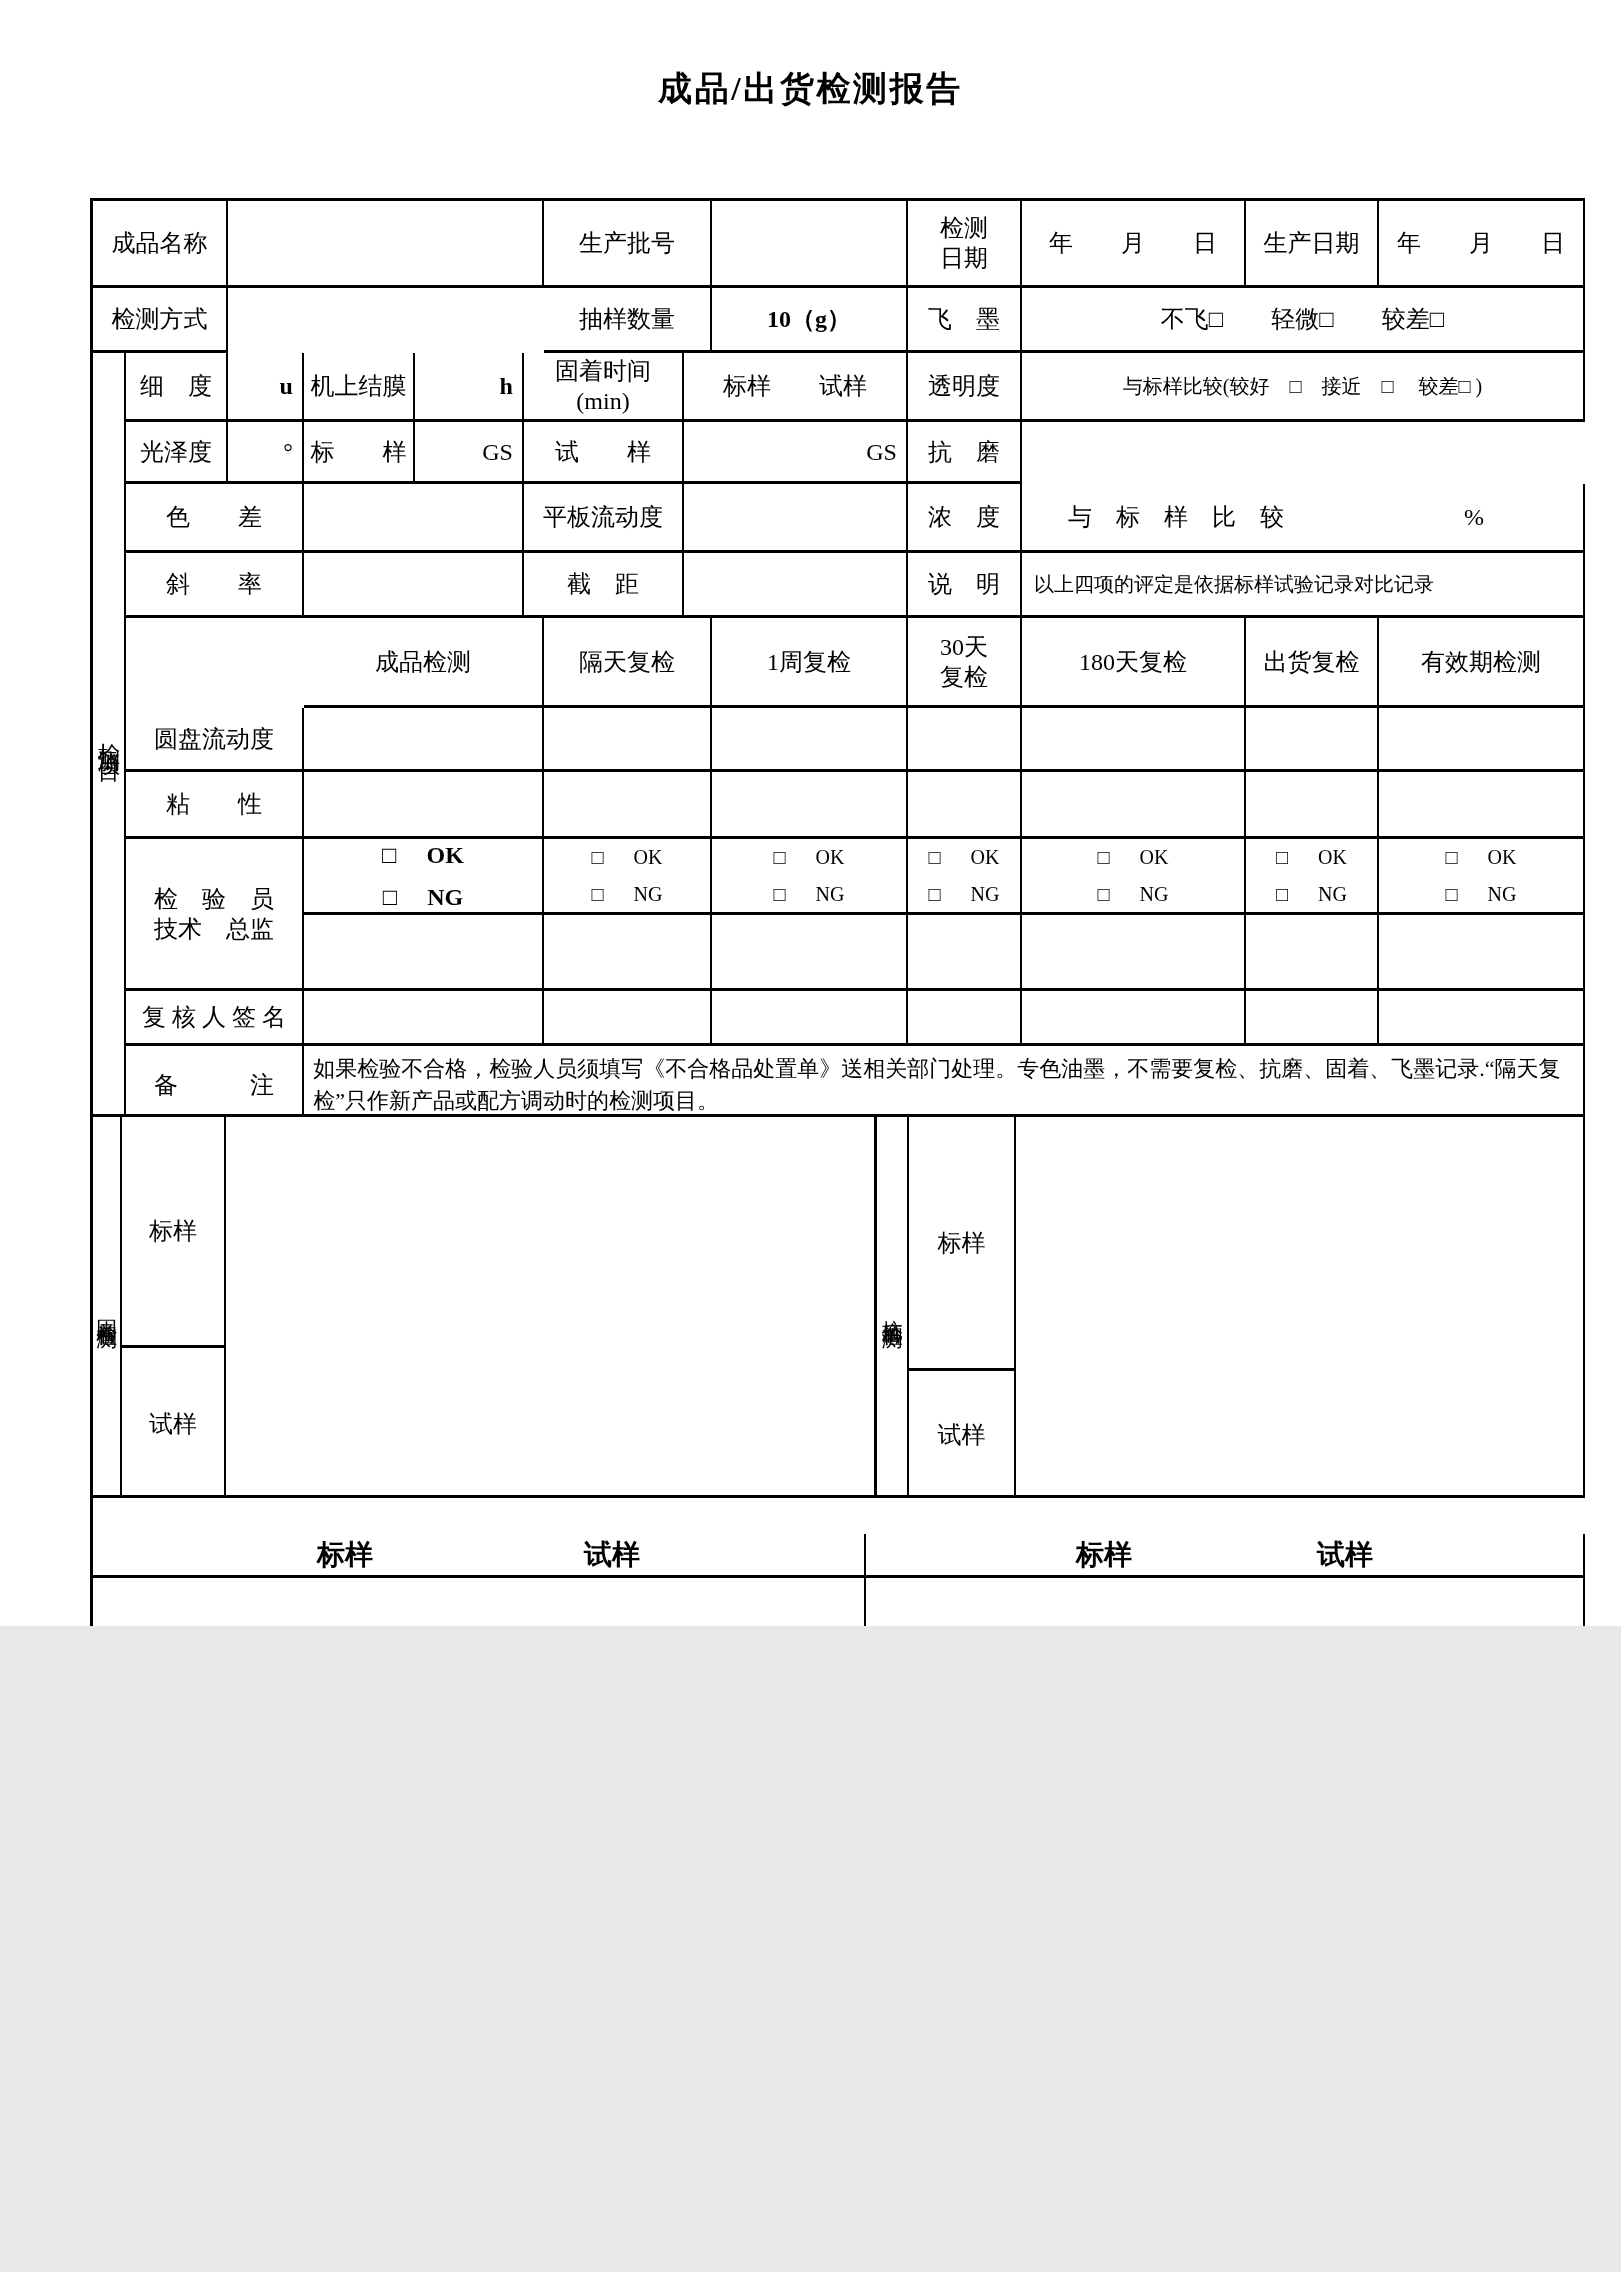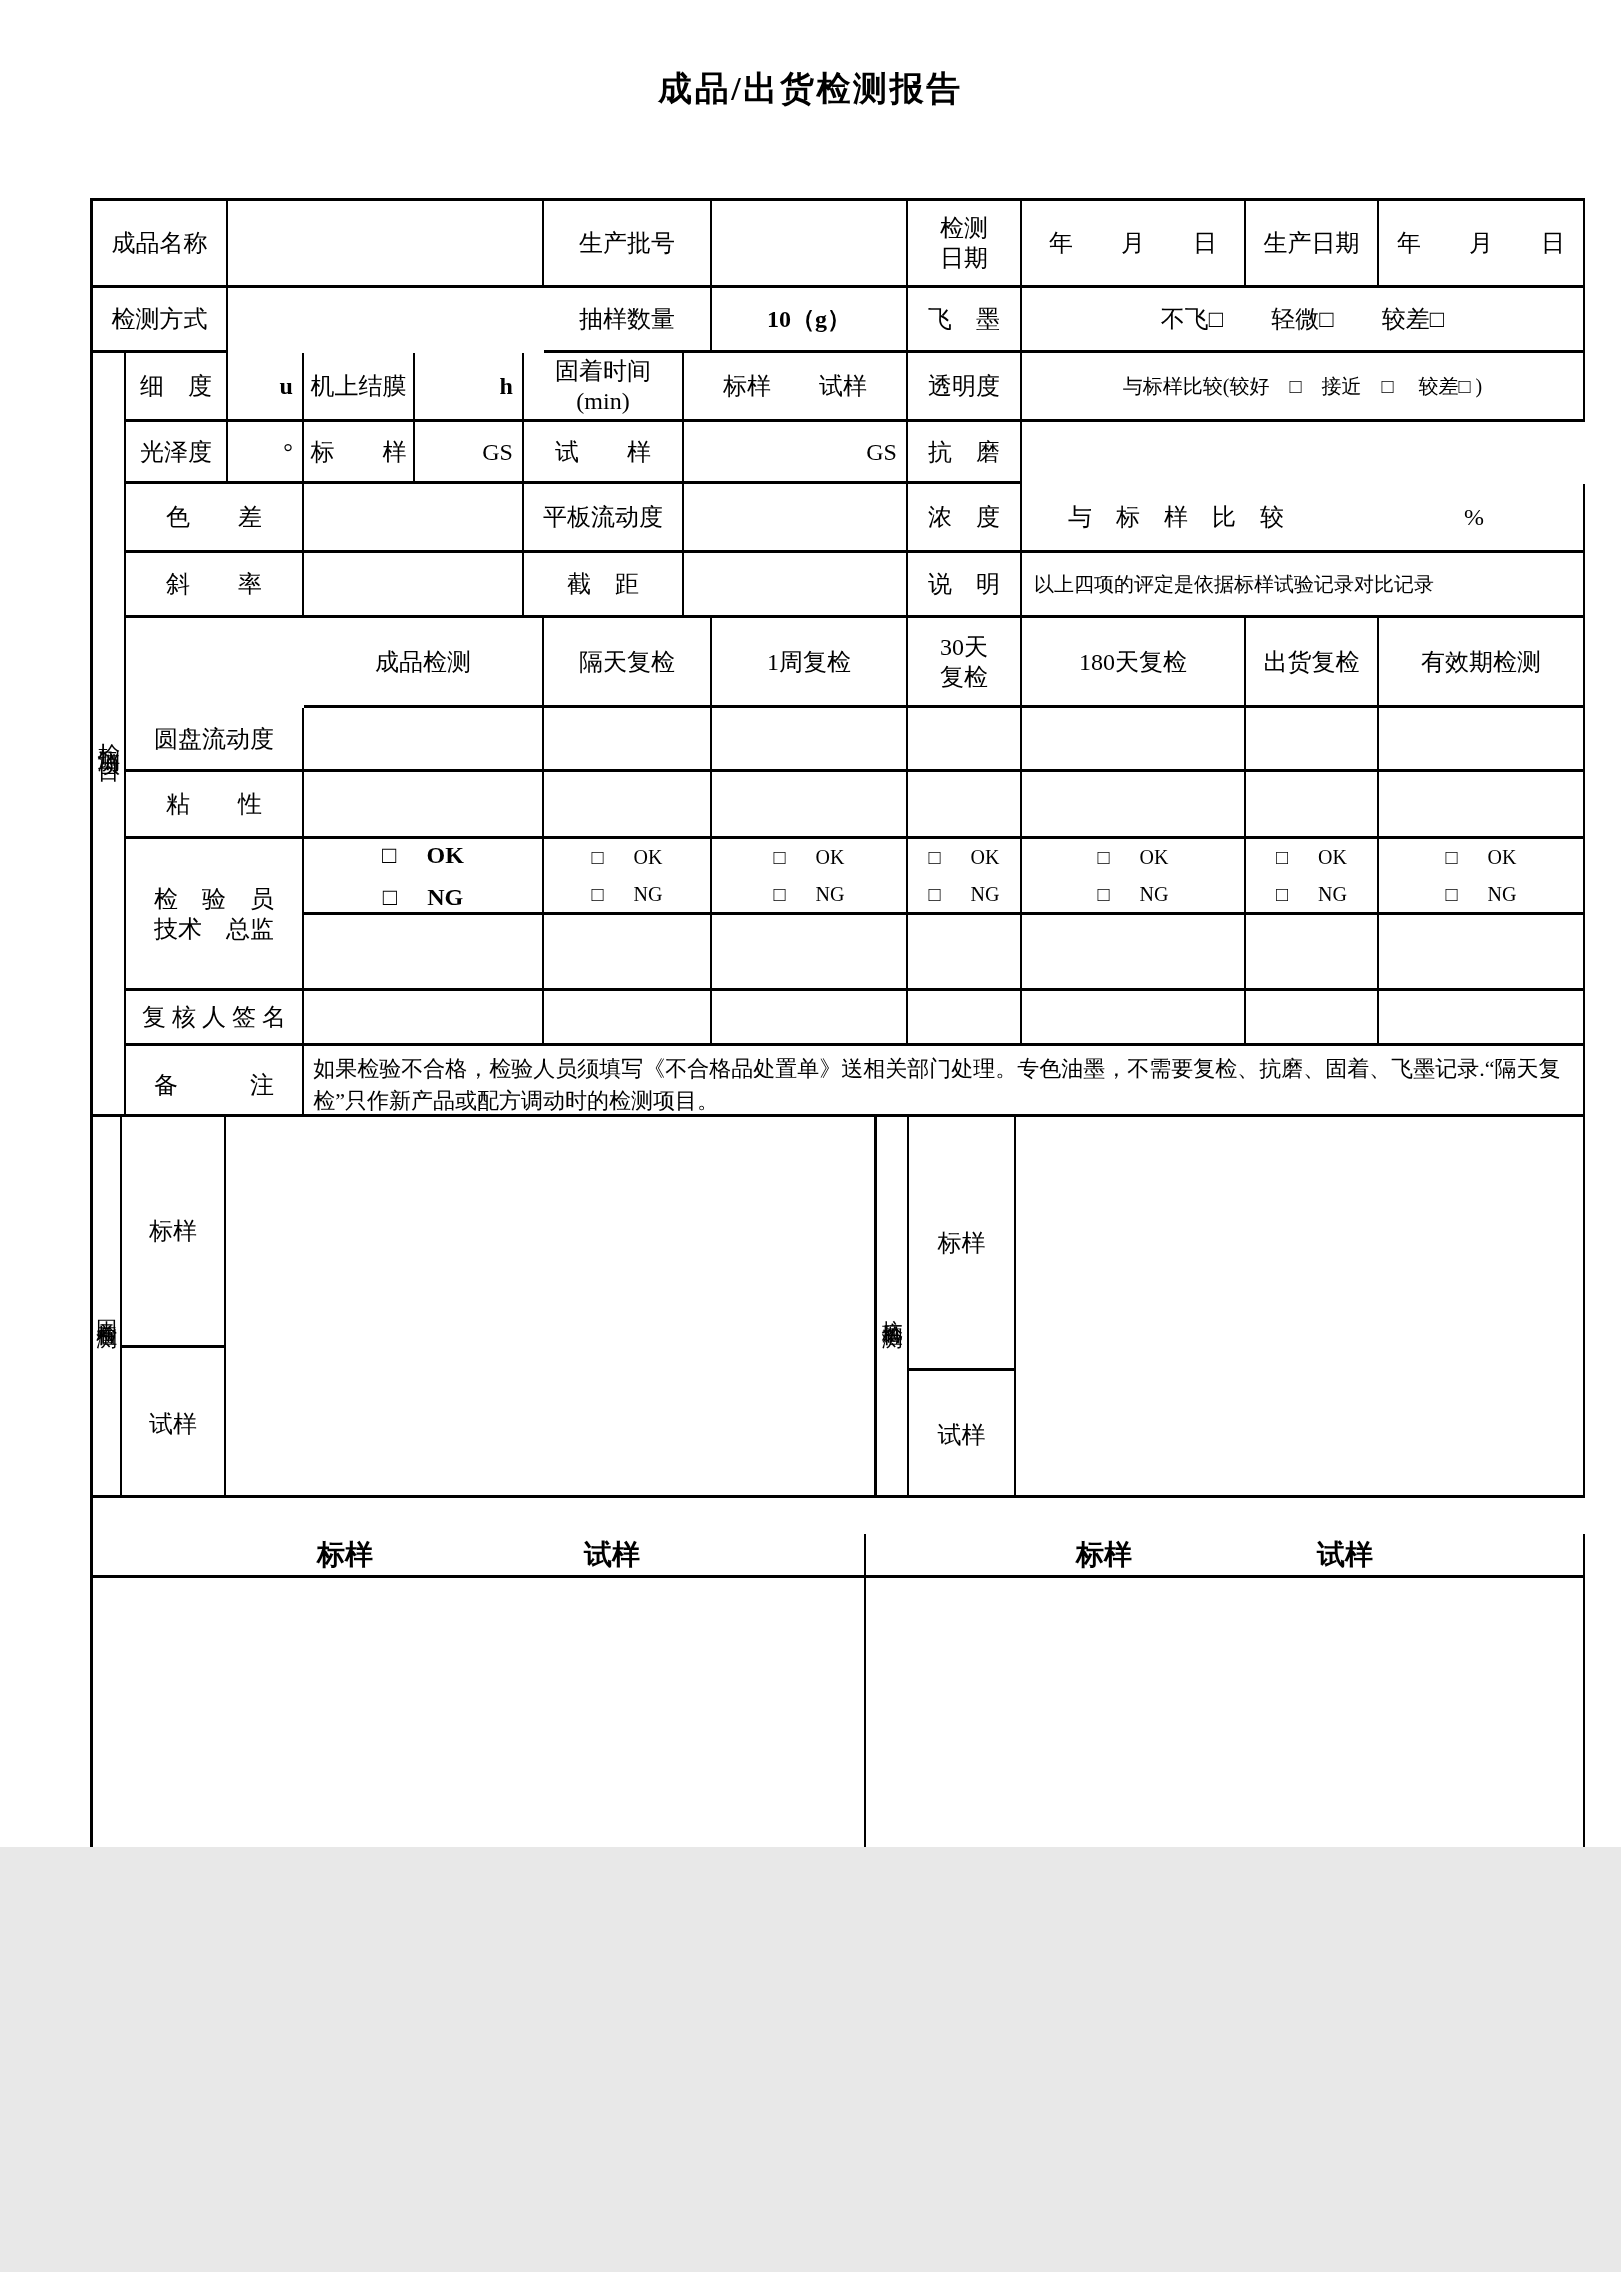--- a/index.html
+++ b/index.html
@@ -1,19 +1,19 @@
 <!DOCTYPE html>
 <html style="font-size:10.5px"><head>
 <meta charset="utf-8">
 <style>
   * { box-sizing: border-box; margin: 0; padding: 0; }
   html,body { background:#e8e8e8; }
   #page {
     position: relative;
-    width: 1621px; height: 1847px;
+    width: 1621px; height: 1626px;
     background: #ffffff;
     font-family: "Liberation Serif", serif;
     color: #000;
     overflow: hidden;
   }
   .title {
     position:absolute; left:0; top:66px; width:1621px;
     text-align:center; font-size:34px; font-weight:bold; letter-spacing:2.6px;
   }
   

